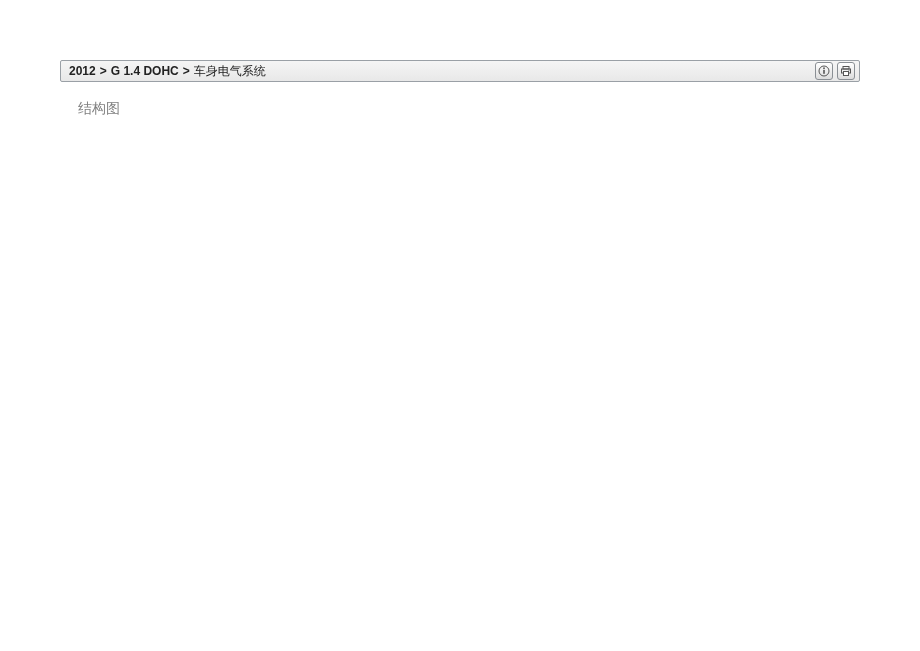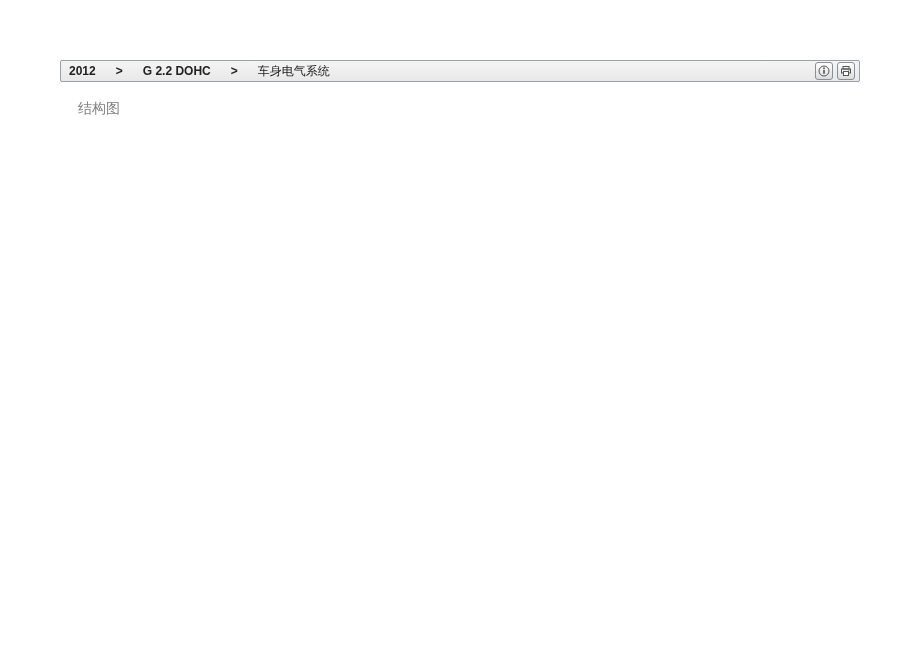--- a/index.html
+++ b/index.html
@@ -21,21 +21,21 @@
       border-radius: 2px;
       padding: 2px 4px 2px 8px;
       height: 22px;
     }
     .breadcrumb {
       font-size: 12px;
       color: #222;
       white-space: nowrap;
       display: flex;
       align-items: center;
-      gap: 20px;
+      gap: 4px;
     }
     .breadcrumb .bold {
       font-weight: bold;
     }
     .breadcrumb .sep {
       font-weight: bold;
     }
     .icon-group {
       display: flex;
       gap: 4px;
@@ -63,21 +63,21 @@
       font-weight: normal;
     }
   </style>
 </head>
 <body>
 
 <div class="header-bar">
   <div class="breadcrumb">
     <span class="bold">2012</span>
     <span class="bold sep">&gt;</span>
-    <span class="bold">G 2.2 DOHC</span>
+    <span class="bold">G 1.4 DOHC</span>
     <span class="bold sep">&gt;</span>
     <span>车身电气系统</span>
   </div>
   <div class="icon-group">
     <div class="icon-btn">
       <svg viewBox="0 0 12 12">
         <circle cx="6" cy="6" r="5" fill="none" stroke="#555" stroke-width="1"></circle>
         <circle cx="6" cy="3.2" r="0.9" fill="#555"></circle>
         <rect x="5.2" y="4.8" width="1.6" height="4" fill="#555"></rect>
       </svg>

